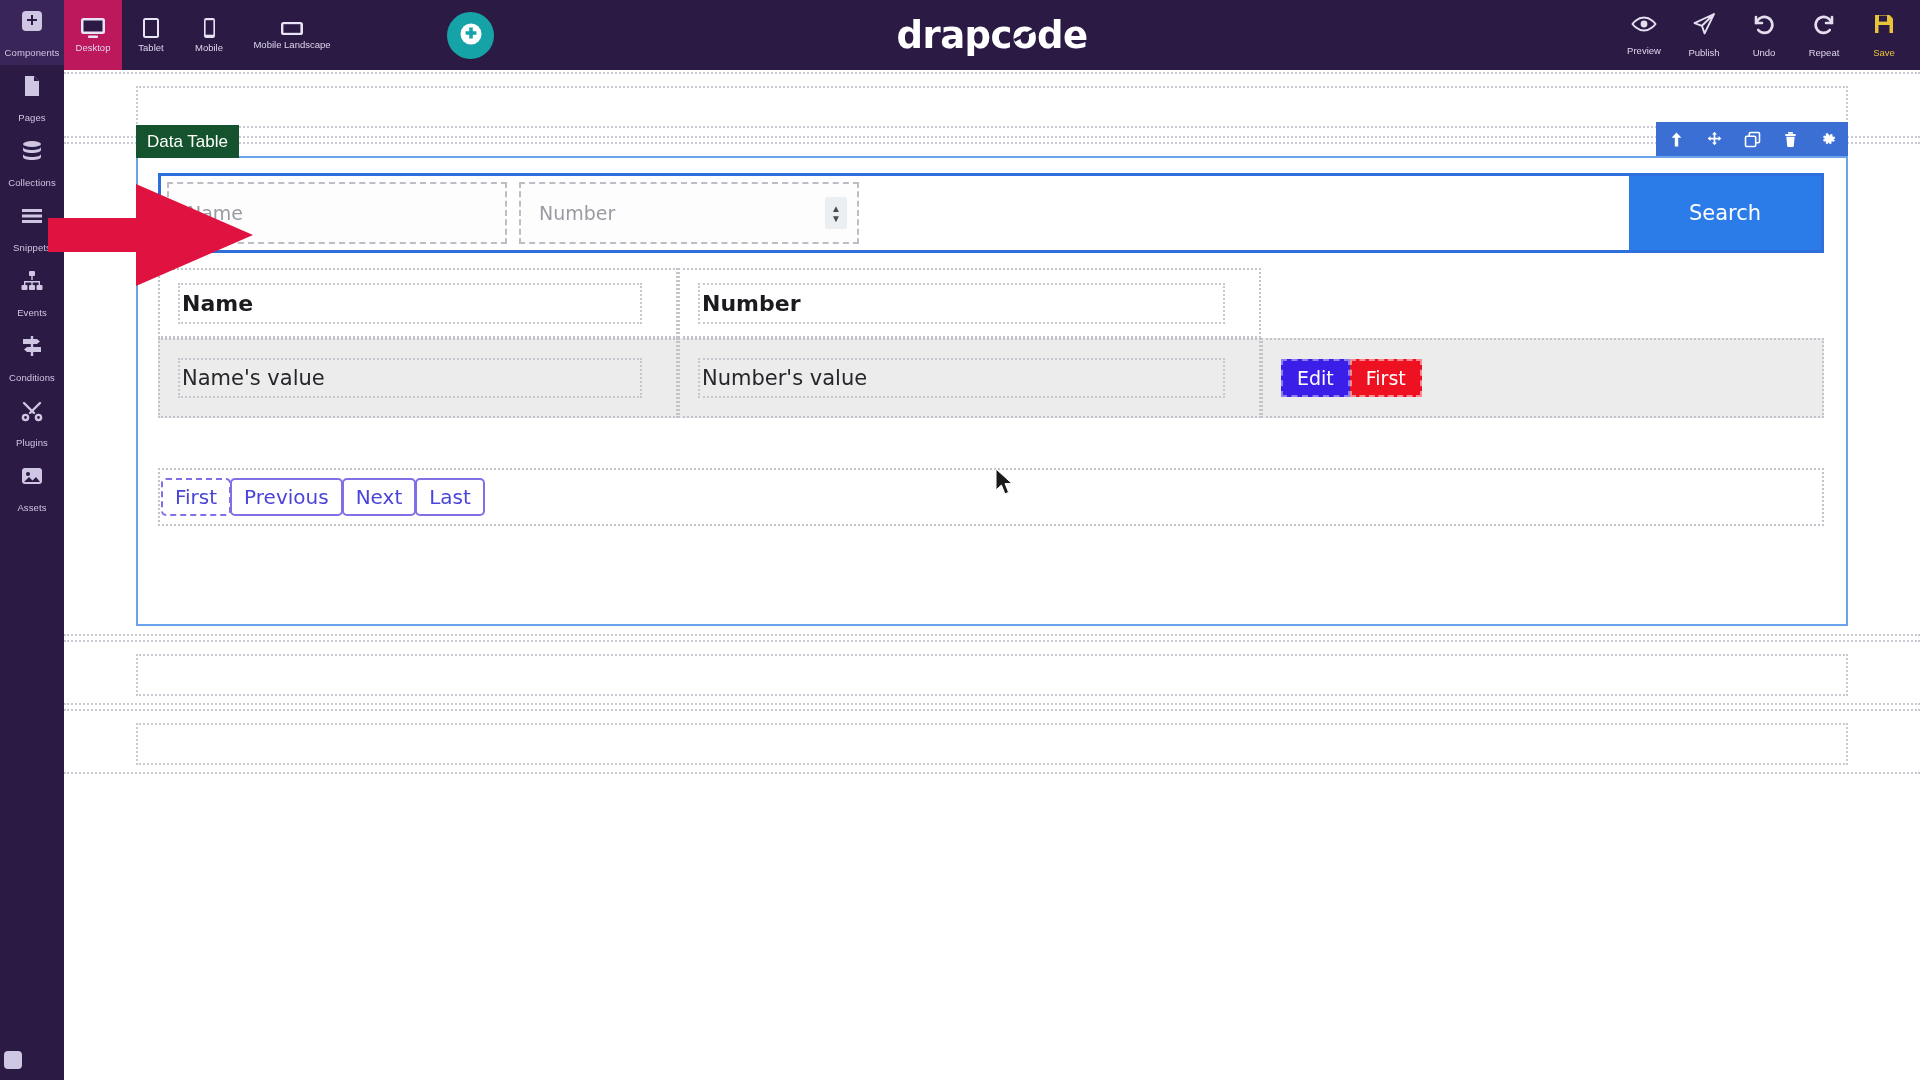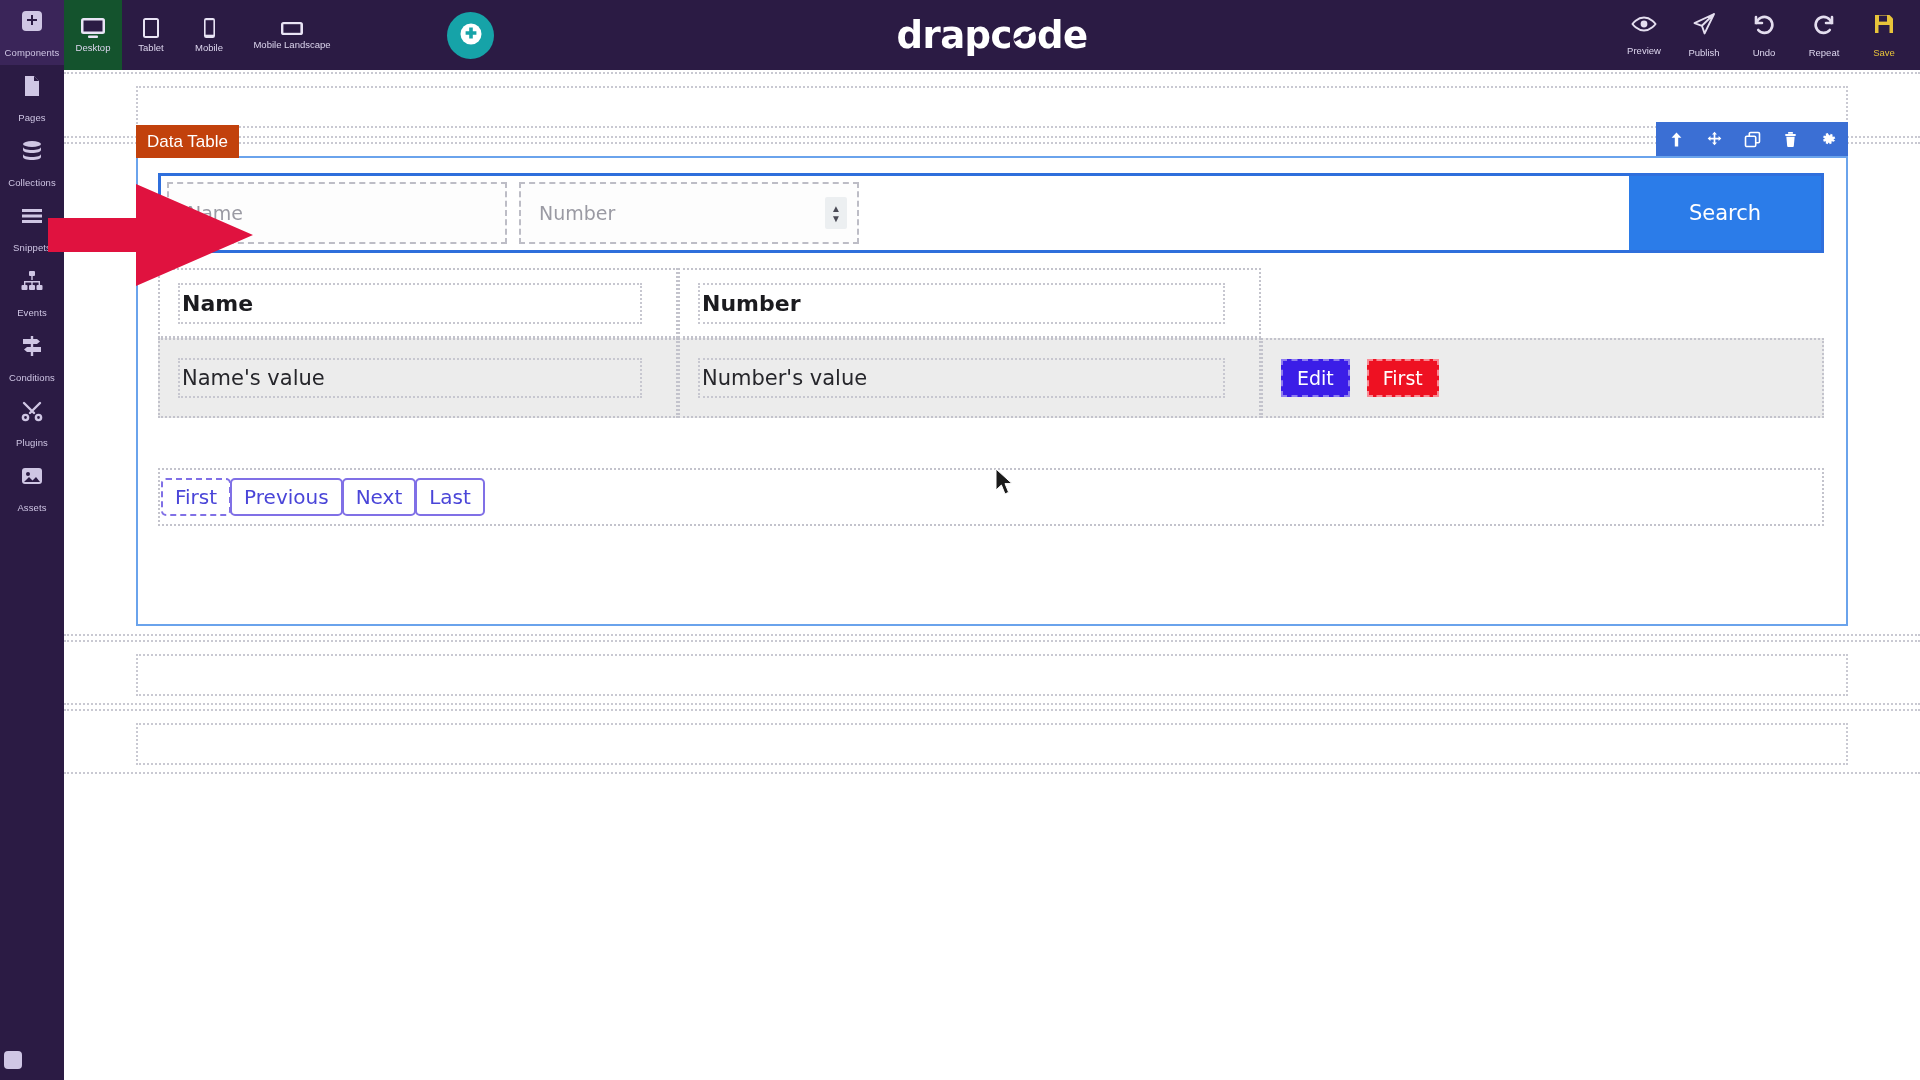--- a/index.html
+++ b/index.html
@@ -53,21 +53,21 @@
     position: absolute; left: 0; top: 0;
     height: 70px; display: flex; align-items: center;
   }
   .device-item {
     width: 58px; height: 70px;
     display: flex; flex-direction: column;
     align-items: center; justify-content: center;
     gap: 4px; cursor: pointer;
   }
   .device-item.wide { width: 108px; }
-  .device-item.active { background: #14532d; }
+  .device-item.active { background: #be185d; }
   .device-ico { color: #e9e4f5; display: flex; }
   .device-ico svg { display: block; }
   .device-label {
     font-size: 9.5px; color: #ded7ef; white-space: nowrap; line-height: 1;
   }
 
   #add-block-button {
     position: absolute; left: 383px; top: 12px;
     width: 47px; height: 47px; border-radius: 50%;
     background: #16a3a8;
@@ -148,21 +148,21 @@
   #datatable-wrap {
     position: absolute; left: 72px; top: 12px;
     width: 1712px; height: 470px;
     border: 2px solid #6aa3ec;
     background: #fff;
   }
 
   #dt-badge {
     position: absolute; left: -2px; top: -33px;
     height: 33px; padding: 0 11px;
-    background: #c2410c; color: #ffffff;
+    background: #14532d; color: #ffffff;
     font-size: 17px; line-height: 33px;
     white-space: nowrap;
     z-index: 12; cursor: pointer;
   }
 
   #dt-toolbar {
     position: absolute; right: -2px; top: -36px;
     height: 34px; background: #3b6fd4;
     display: flex; align-items: center;
     padding: 0 10px; gap: 18px;
@@ -245,21 +245,21 @@
   }
   .th-text {
     font-size: 22px; font-weight: 700; color: #1b1b1f;
     font-family: "DejaVu Sans", sans-serif;
   }
   .td-text {
     font-size: 21px; color: #26262b;
     font-family: "DejaVu Sans", sans-serif;
     margin-top: 48px;
   }
-  #actions-cell { gap: 17px; padding-left: 18px; }
+  #actions-cell { gap: 0; padding-left: 18px; }
   .act-btn {
     height: 38px; padding: 0 14px;
     display: flex; align-items: center; justify-content: center;
     color: #ffffff; font-size: 19px; cursor: pointer;
     font-family: "DejaVu Sans", sans-serif;
   }
   #btn-edit { background: #3b1ee7; border: 2px dashed #8f7ef0; }
   #btn-delete { background: #ee1122; border: 2px dashed #f98b95; }
 
   

